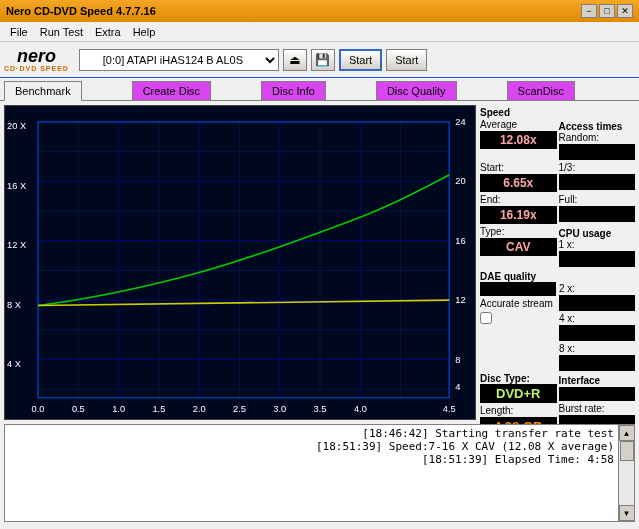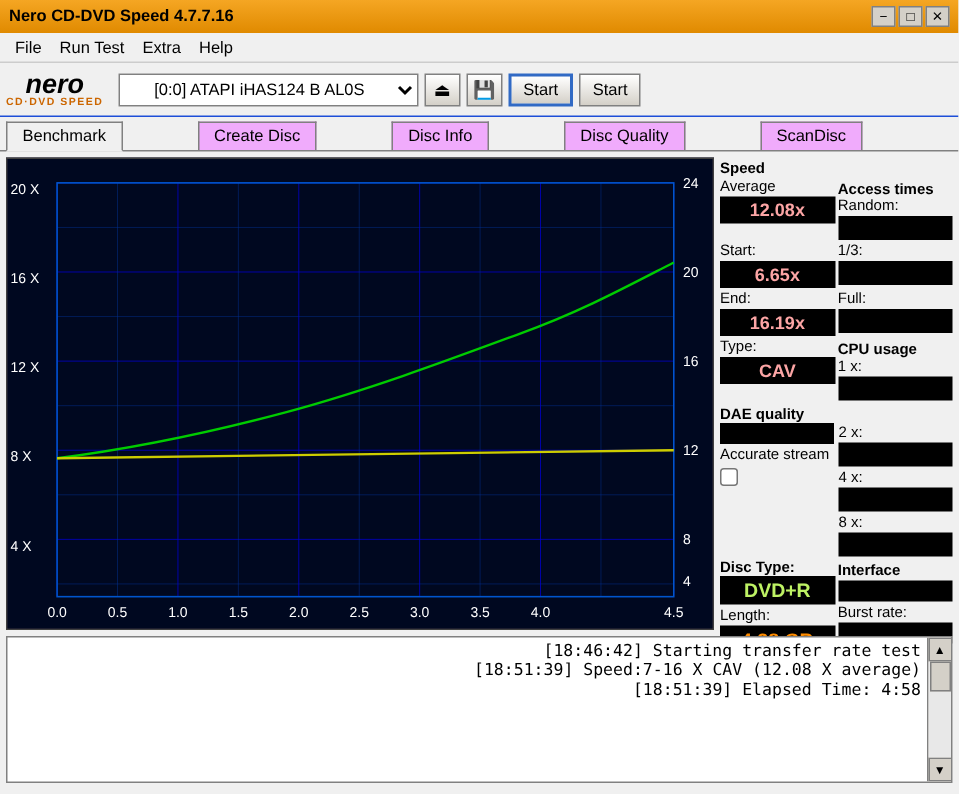--- a/index.html
+++ b/index.html
@@ -91,21 +91,21 @@
       background: #f0f0f0;
       display: flex;
       padding: 3px 4px 0;
       border-bottom: 1px solid #808080;
       gap: 48px;
     }
     .tab {
       padding: 3px 10px;
       border: 1px solid #808080;
       border-bottom: none;
-      background: #f0abfc;
+      background: #d946ef;
       cursor: pointer;
       margin-right: 2px;
       font-size: 11px;
     }
     .tab.active {
       background: #f0f0f0;
       border-bottom: 1px solid #f0f0f0;
       margin-bottom: -1px;
       z-index: 1;
     }

